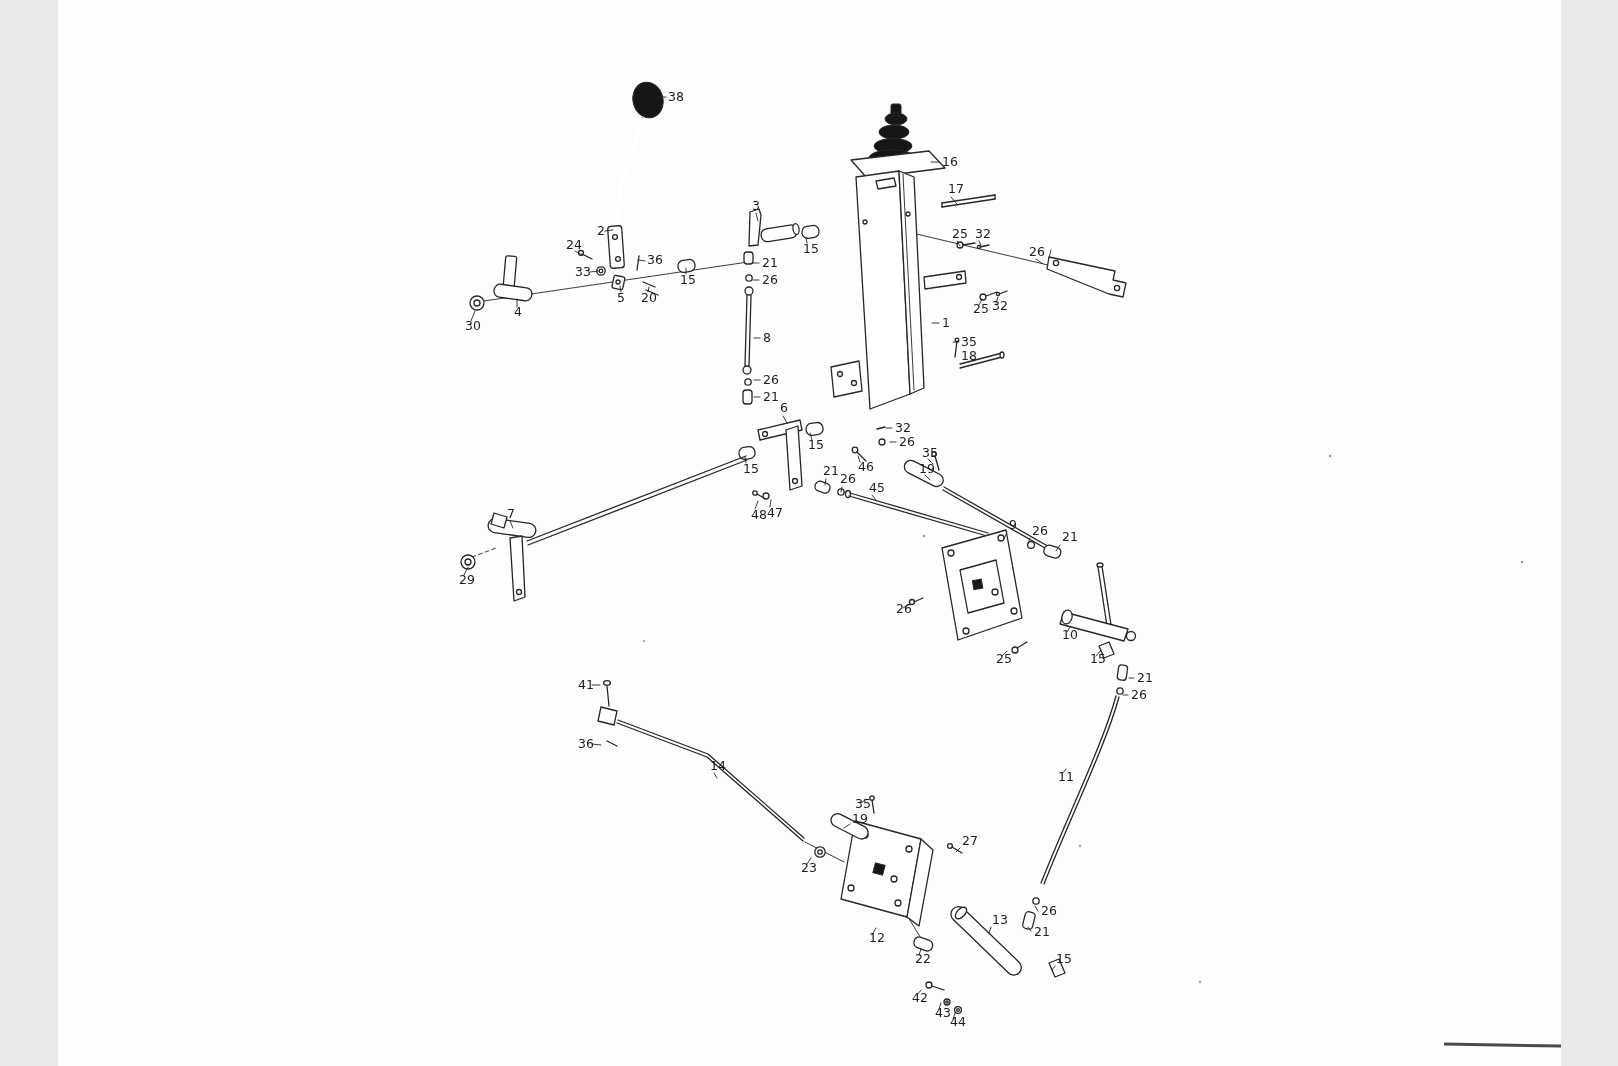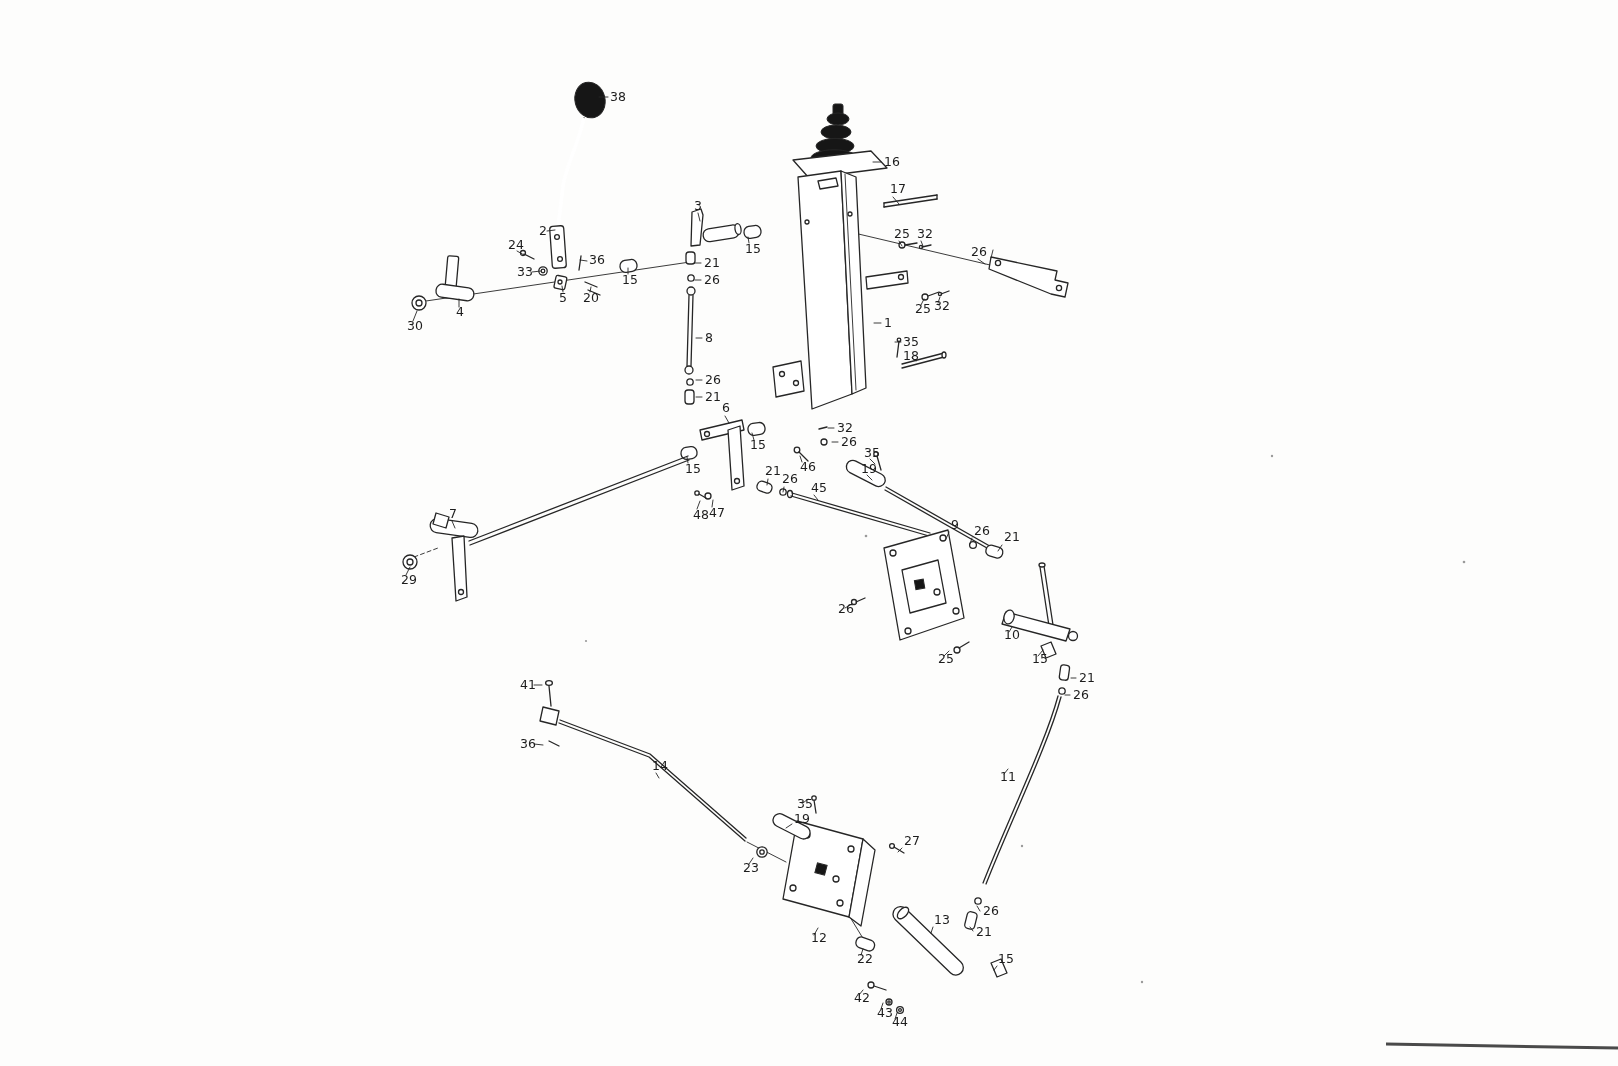--- a/index.html
+++ b/index.html
@@ -1,16 +1,16 @@
 <!DOCTYPE html>
 <html><head>
 <meta charset="utf-8">
 <style>
   html,body{margin:0;padding:0;background:#e9e9e9;}
-  .page{position:relative;width:1618px;height:1066px;background:#fdfdfc;overflow:hidden;margin:0 auto;}
+  .page{position:relative;width:1503px;height:1066px;background:#fdfdfc;overflow:hidden;margin:0 auto;}
   svg{display:block;}
   .ln{stroke:#262626;fill:none;stroke-width:1.3;stroke-linecap:round;stroke-linejoin:round;}
   .thin{stroke-width:0.9;}
   .wh{fill:#ffffff;stroke:#262626;stroke-width:1.3;stroke-linejoin:round;}
   .dk{fill:#161616;stroke:#262626;stroke-width:1;}
   .lbl{font-family:"DejaVu Sans",sans-serif;font-size:12.5px;fill:#1d1d1d;}
 </style>
 </head>
 <body>
 

